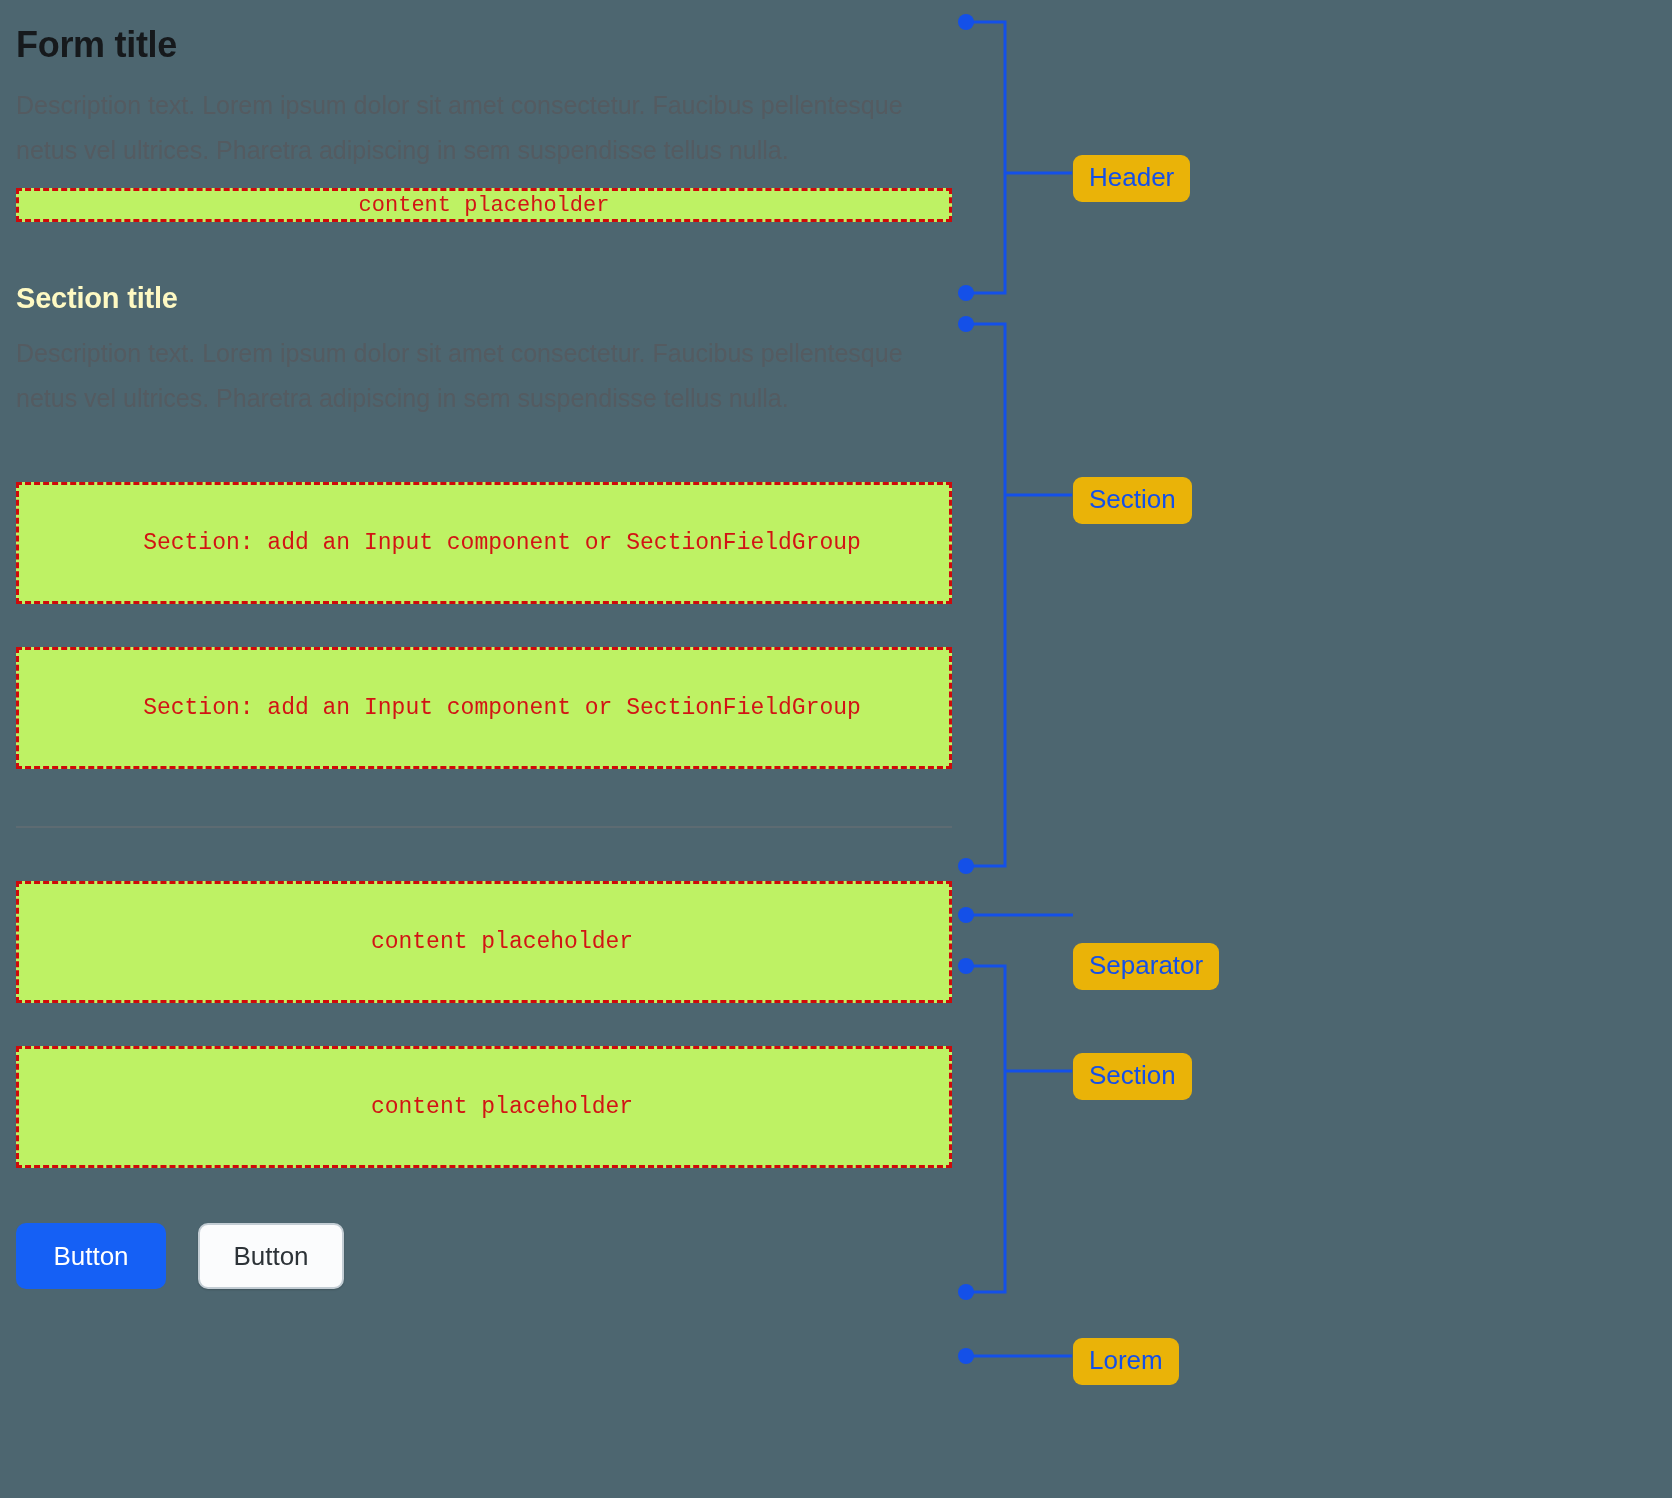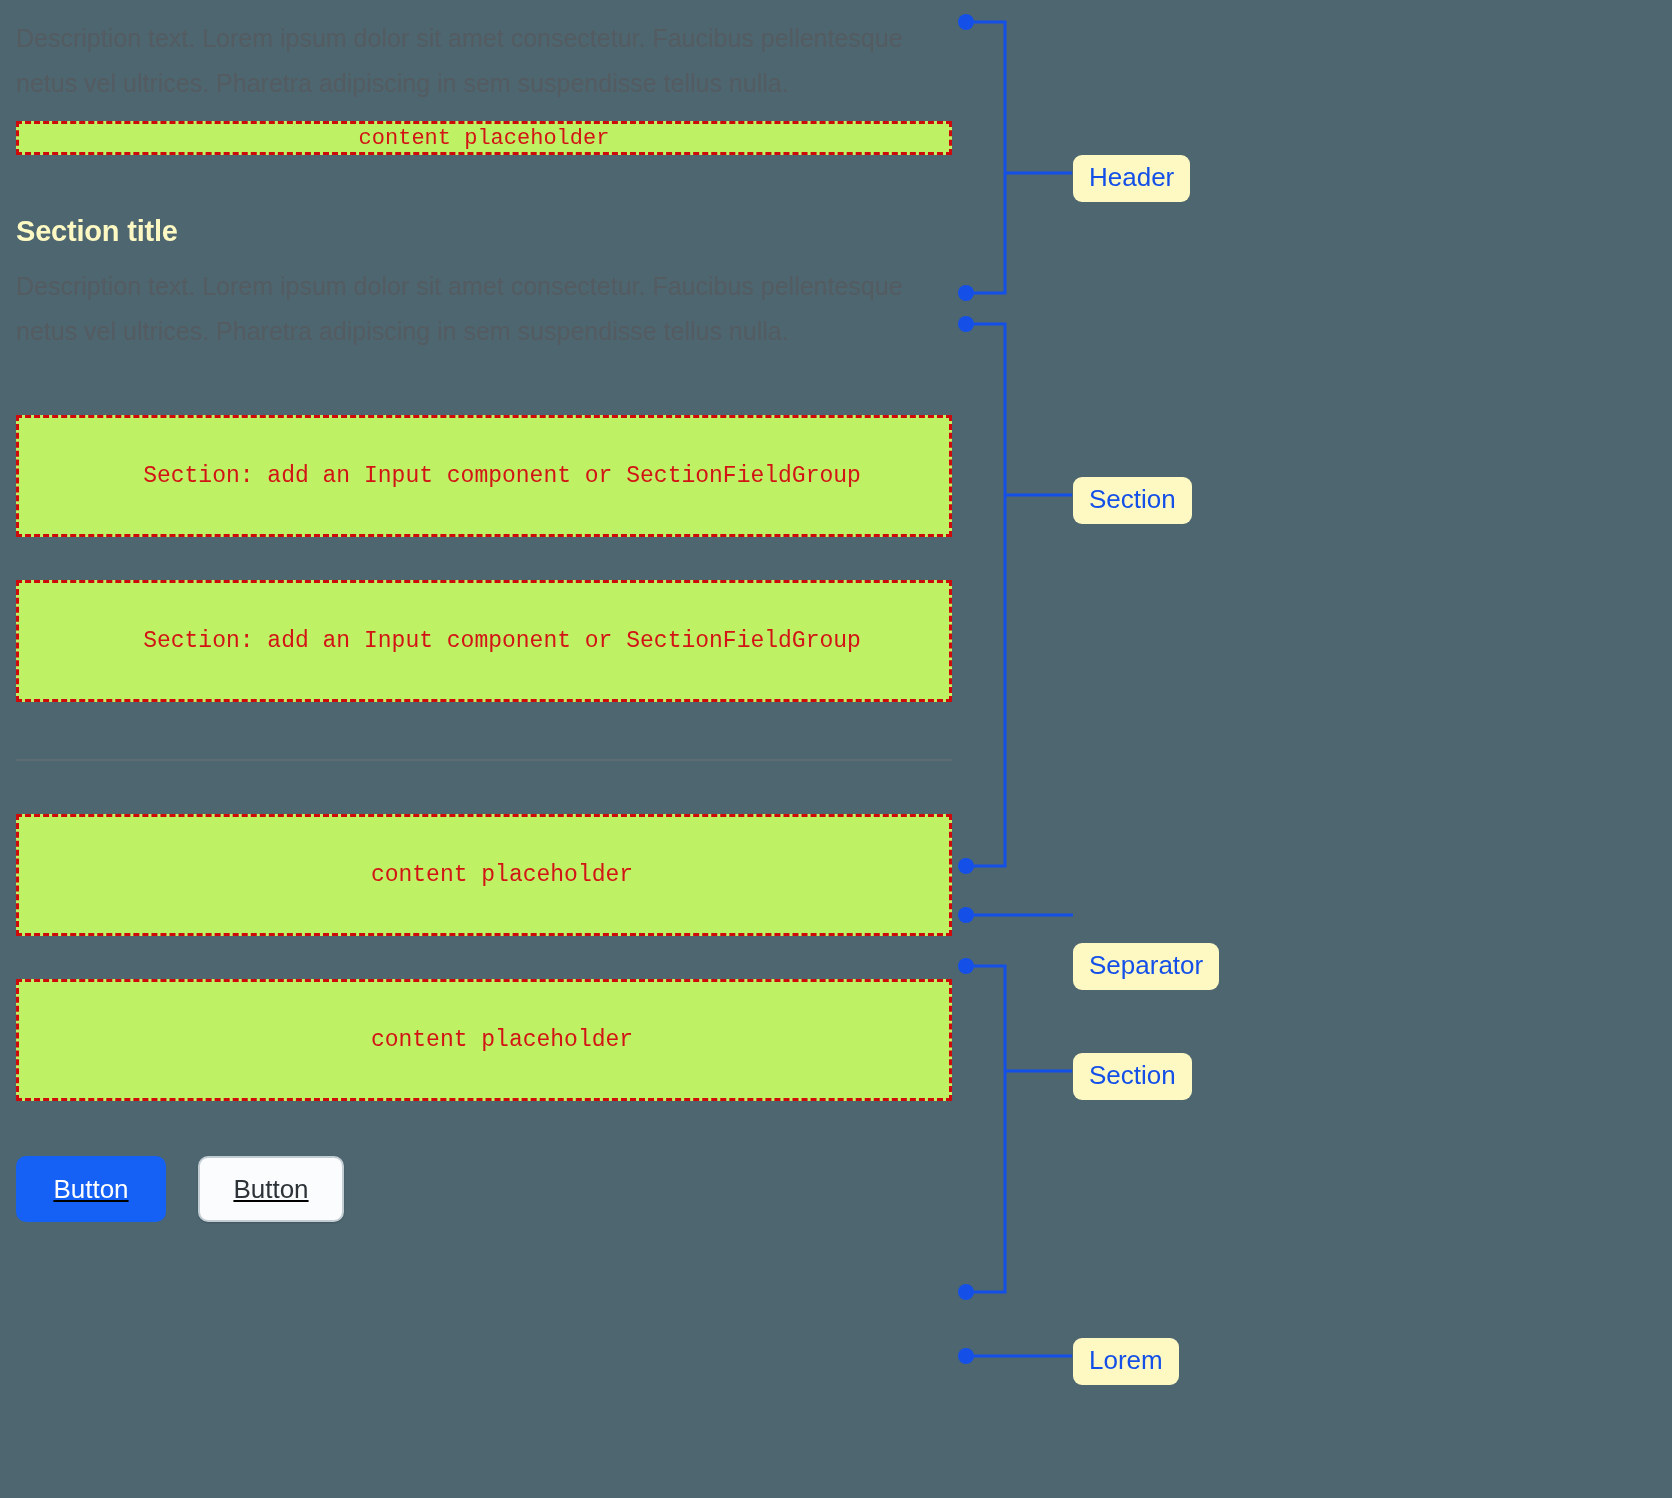--- a/index.html
+++ b/index.html
@@ -69,37 +69,38 @@
 
   
   .anno-layer {
     position: absolute; left: 0; top: 0;
     width: 1672px; height: 1498px;
     pointer-events: none;
   }
   .anno-svg { position: absolute; left: 0; top: 0; }
   .pill {
     position: absolute;
-    background: #fef9c3;
+    background: #eab308;
     color: #1450e8;
     font-size: 26px;
     padding: 7px 16px 9px 16px;
     border-radius: 9px;
     white-space: nowrap;
     font-family: "Liberation Sans", sans-serif;
   }
 </style>
 </head>
 <body>
 
 <div class="stage">
 
   <div class="form-col">
 
     <div>
+      <h1 class="form-title">Form title</h1>
 
       <p class="desc">Description text. Lorem ipsum dolor sit amet consectetur. Faucibus pellentesque netus vel ultrices. Pharetra adipiscing in sem suspendisse tellus nulla.</p>
 
       <div class="ph ph-slim" style="margin-top:16px;">content placeholder</div>
     </div>
 
     <div style="margin-top:60px;">
       <h2 class="section-title">Section title</h2>
 
       <p class="desc">Description text. Lorem ipsum dolor sit amet consectetur. Faucibus pellentesque netus vel ultrices. Pharetra adipiscing in sem suspendisse tellus nulla.</p>
@@ -110,21 +111,21 @@
     </div>
 
     <div class="separator" style="margin-top:57px;"></div>
 
     <div style="margin-top:53px;">
       <div class="ph ph-tall">content placeholder</div>
 
       <div class="ph ph-tall" style="margin-top:43px;">content placeholder</div>
     </div>
 
-    <div class="footer-row" style="margin-top:55px;text-decoration:underline;">
+    <div class="footer-row" style="margin-top:55px;">
       <button class="btn btn-primary">Button</button>
       <button class="btn btn-secondary">Button</button>
     </div>
   </div>
 
   <div class="anno-layer">
     <svg class="anno-svg" width="1672" height="1498">
       <g stroke="#1450e8" stroke-width="3" fill="none">
 
         <path d="M966,22 H1005 V293 H966"></path>

